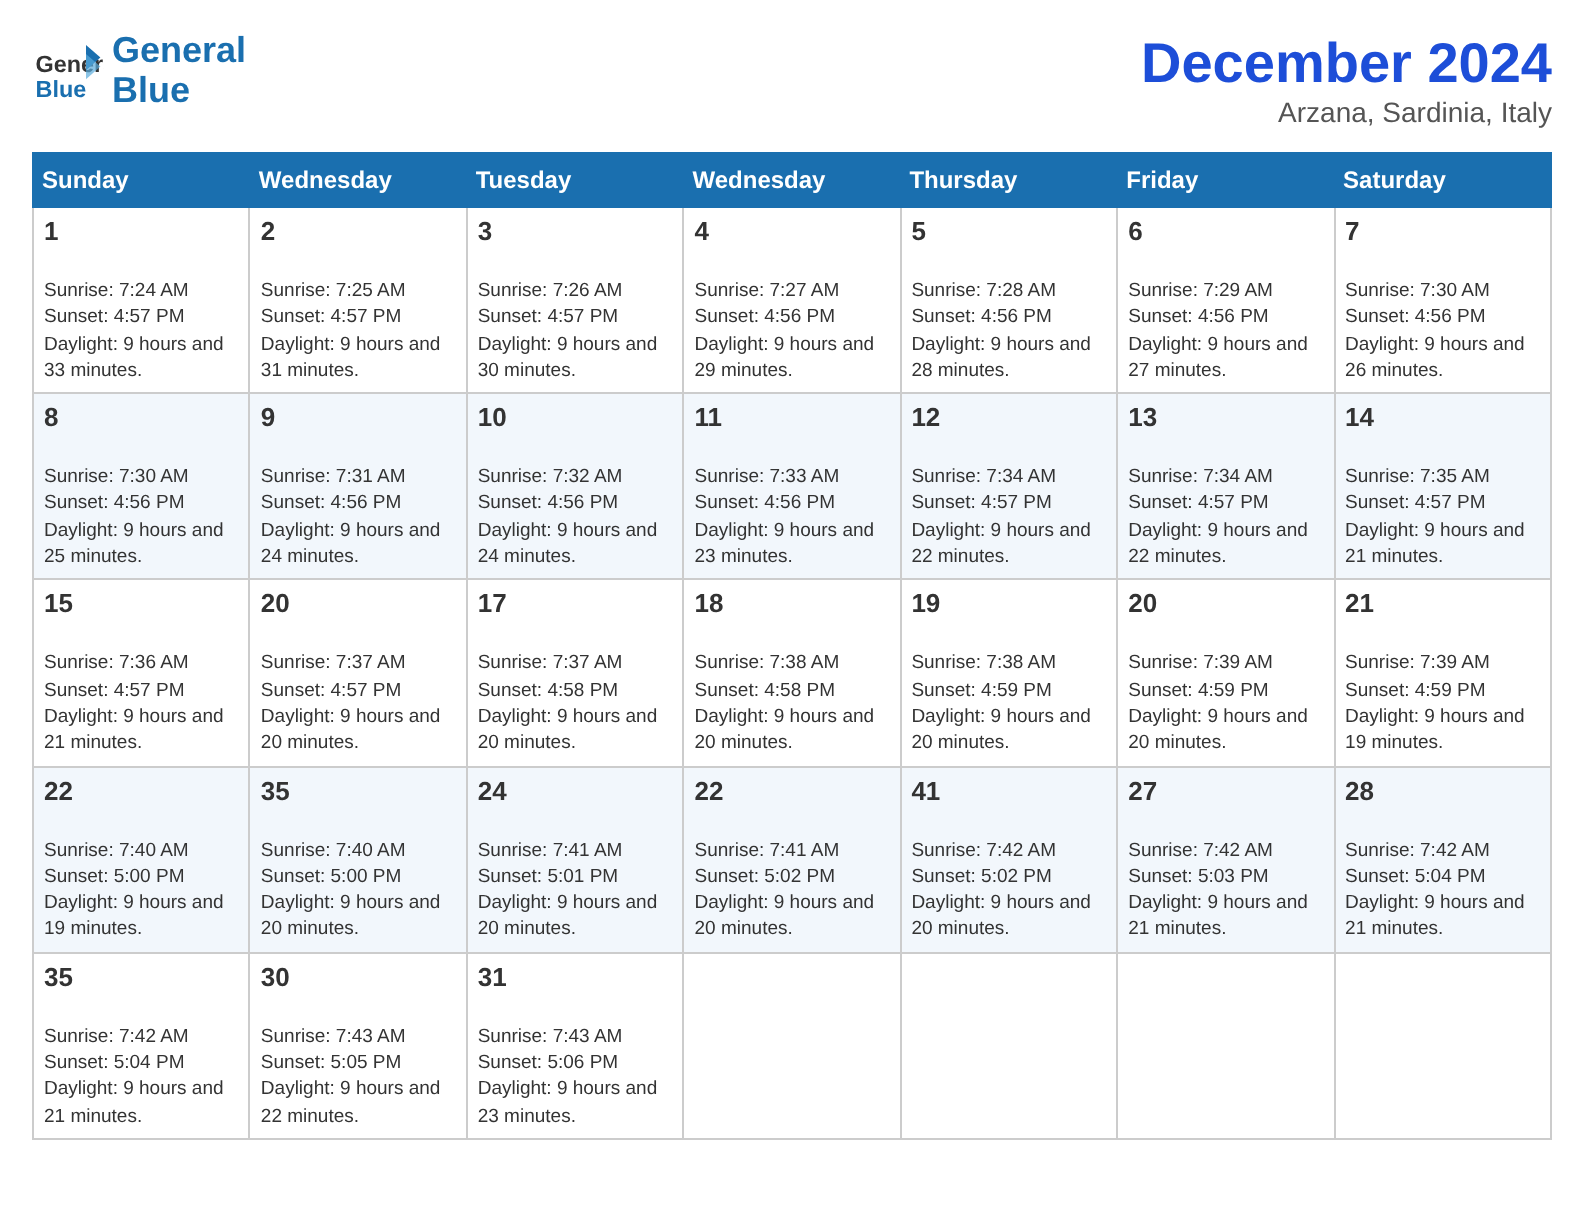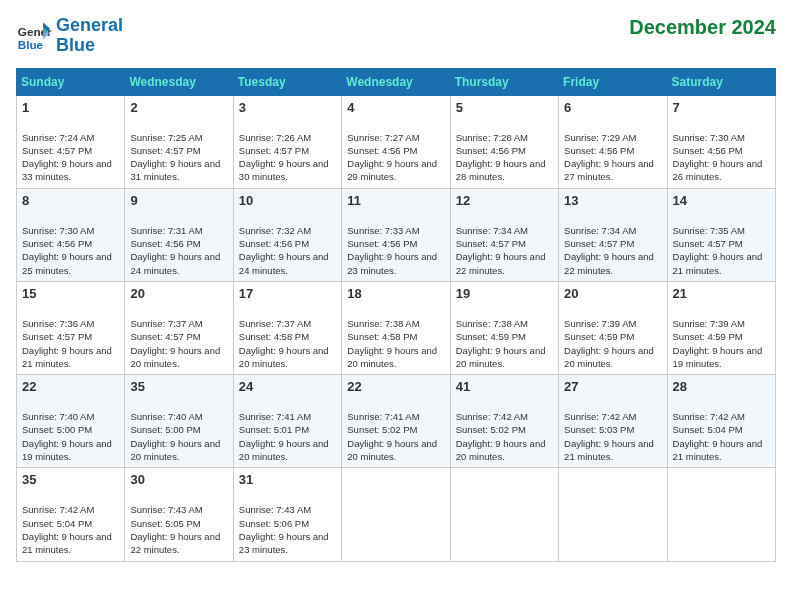--- a/index.html
+++ b/index.html
@@ -31,36 +31,36 @@
     }
     .logo-icon {
       width: 36px;
       height: 36px;
       margin-right: 4px;
     }
     .title-block {
       text-align: right;
     }
     .month-title {
-      font-size: 20px;
-      font-weight: bold;
-      color: #15803d;
+      font-size: 28px;
+      font-weight: bold;
+      color: #1d4ed8;
     }
     .location-title {
       font-size: 14px;
       color: #555;
     }
     table {
       width: 100%;
       border-collapse: collapse;
       font-size: 10.5px;
     }
     thead th {
       background-color: #1a6faf;
-      color: #5eead4;
+      color: #ffffff;
       padding: 6px 4px;
       text-align: left;
       font-size: 12px;
       font-weight: bold;
       border: 1px solid #1a6faf;
     }
     tbody td {
       border: 1px solid #ccc;
       vertical-align: top;
       padding: 4px 5px;
@@ -102,20 +102,21 @@
       <polygon points="30,10 38,17 30,24" fill="#5aabdb" opacity="0.7"></polygon>
     </svg>
     <div>
       <div class="logo-text">
         <span>General</span><br><span style="color:#1a6faf">Blue</span>
       </div>
     </div>
   </div>
   <div class="title-block">
     <div class="month-title">December 2024</div>
+    <div class="location-title">Arzana, Sardinia, Italy</div>
   </div>
 </div>
 
 <table>
   <thead>
     <tr id="col-headers">
         <th>Sunday</th>
         <th>Wednesday</th>
         <th>Tuesday</th>
         <th>Wednesday</th>

